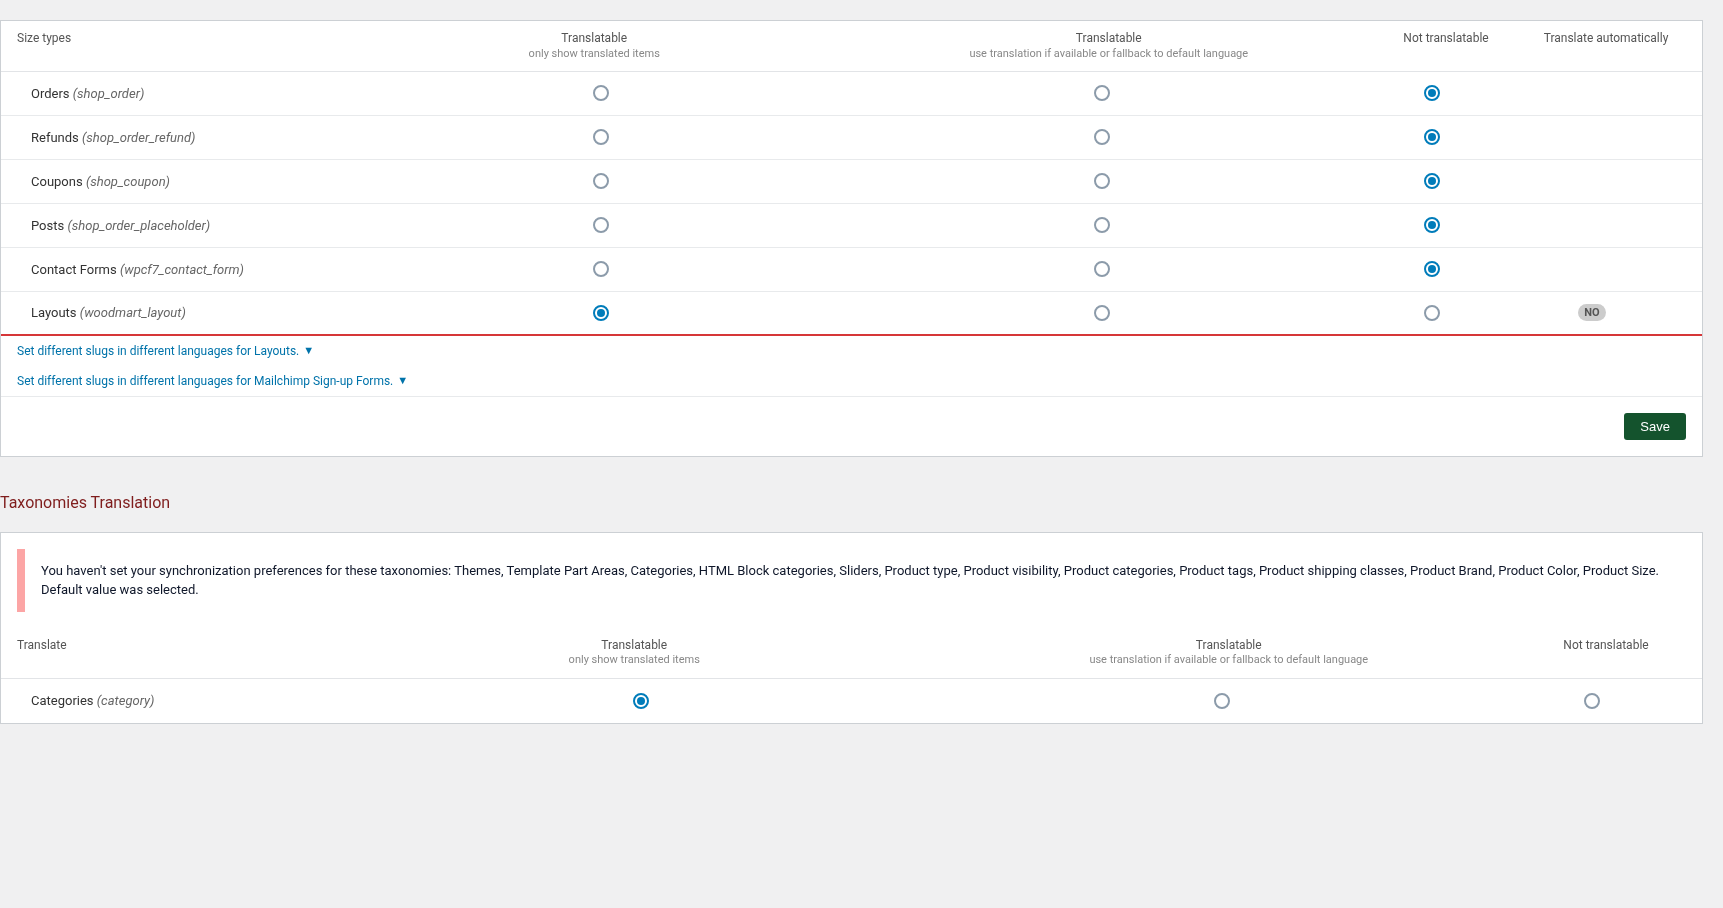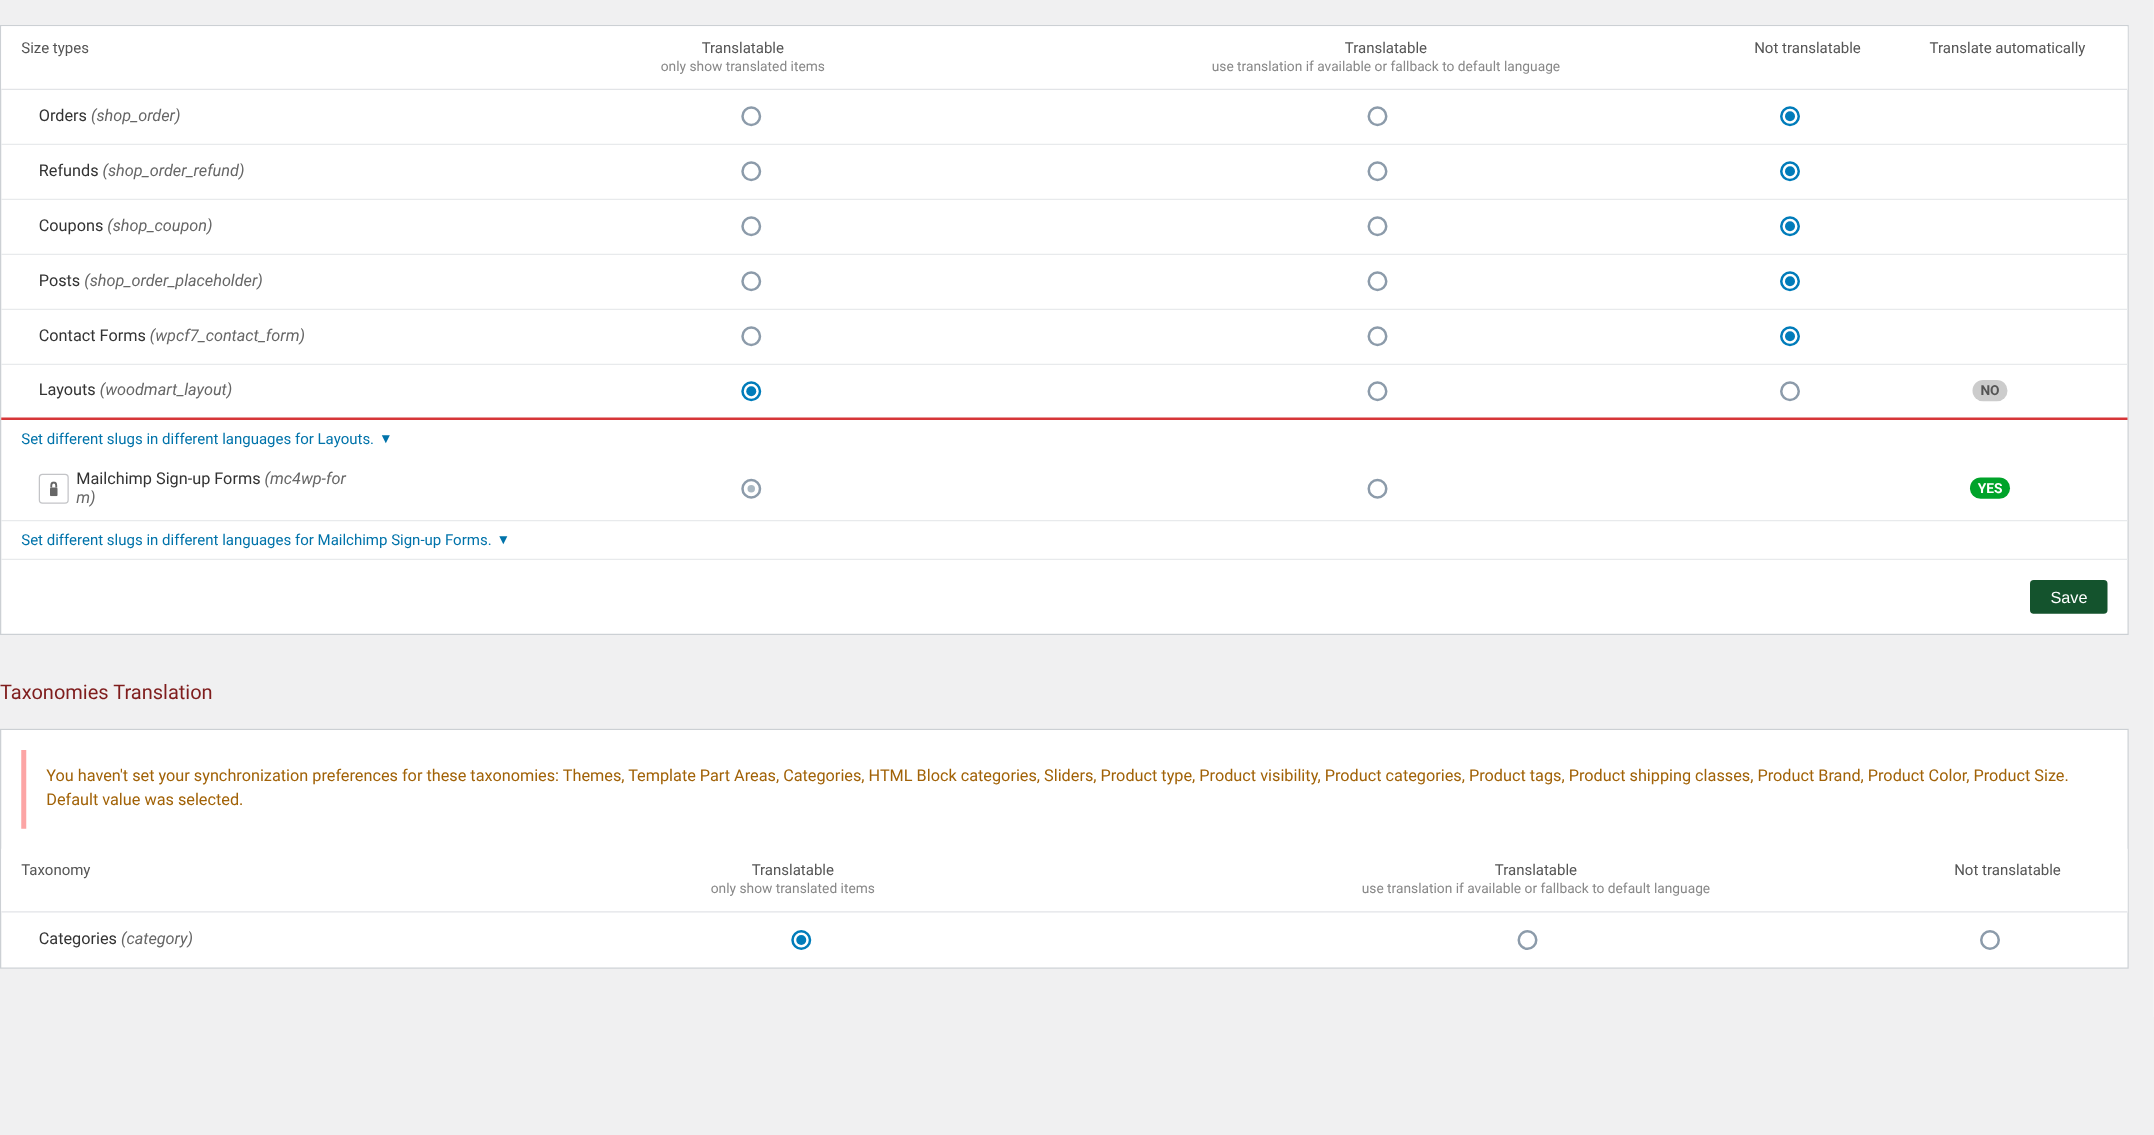--- a/index.html
+++ b/index.html
@@ -39,21 +39,21 @@
     
     .slug-link { display: flex; align-items: center; padding: 8px 16px; gap: 4px; }
     .slug-link a { color: #0073aa; text-decoration: none; font-size: 12px; }
     .chevron { color: #0073aa; font-size: 11px; }
 
     
     .save-area { padding: 16px; display: flex; justify-content: flex-end; border-top: 1px solid #e8eaec; }
     .save-btn { background: #14532d; color: #fff; border: none; padding: 6px 16px; border-radius: 3px; font-size: 13px; cursor: pointer; font-weight: 500; }
 
     
-    .notice-box { border-left: 4px solid #fca5a5; background: #fff; padding: 12px 16px; margin: 16px; font-size: 13px; color: #a16207; line-height: 1.5; }
+    .notice-box { border-left: 8px solid #fca5a5; background: #fff; padding: 12px 16px; margin: 16px; font-size: 13px; color: #0f172a; line-height: 1.5; }
 
     
     .section-title { font-size: 16px; font-weight: 400; color: #7f1d1d; padding: 16px 0 20px 0; }
 
     .taxonomies-section { margin-top: 0; }
 
     .main-container { padding: 20px 20px 20px 0; }
 
     .post-type-cell { display: flex; align-items: center; }
   </style>
@@ -176,44 +176,20 @@
       <div class="cell">
         <div class="toggle no">NO</div>
       </div>
     </div>
 
     <div class="slug-link">
       <a href="#">Set different slugs in different languages for Layouts.</a>
       <span class="chevron">▼</span>
     </div>
 
-    <div class="table-row">
-      <div class="cell left">
-        <div class="post-type-cell">
-          <div class="lock-icon">
-            <svg width="10" height="12" viewBox="0 0 10 12" fill="none">
-              <rect x="2" y="5" width="6" height="7" rx="1" fill="#666"></rect>
-              <path d="M3 5V3.5C3 2.12 3.9 1 5 1C6.1 1 7 2.12 7 3.5V5" stroke="#666" stroke-width="1.5" fill="none"></path>
-            </svg>
-          </div>
-          <span class="post-type-name">Mailchimp Sign-up Forms <em>(mc4wp-for<br>m)</em></span>
-        </div>
-      </div>
-      <div class="cell">
-        <div class="radio-btn dot-only"></div>
-      </div>
-      <div class="cell">
-        <div class="radio-btn"></div>
-      </div>
-      <div class="cell">
-      </div>
-      <div class="cell">
-        <div class="toggle yes">YES</div>
-      </div>
-    </div>
 
     <div class="slug-link">
       <a href="#">Set different slugs in different languages for Mailchimp Sign-up Forms.</a>
       <span class="chevron">▼</span>
     </div>
 
 
     <div class="save-area">
       <button class="save-btn">Save</button>
     </div>
@@ -222,21 +198,21 @@
   <div class="taxonomies-section">
     <h2 class="section-title">Taxonomies Translation</h2>
 
     <div class="section-card">
 
       <div class="notice-box">
         <span>You haven't set your synchronization preferences for these taxonomies: Themes, Template Part Areas, Categories, HTML Block categories, Sliders, Product type, Product visibility, Product categories, Product tags, Product shipping classes, Product Brand, Product Color, Product Size. Default value was selected.</span>
       </div>
 
       <div class="table-header" style="grid-template-columns: 320px 1fr 1fr 160px;">
-        <div class="table-header-cell left">Taxonomy</div>
+        <div class="table-header-cell left">Translate</div>
         <div class="table-header-cell">
           <div>Translatable</div>
           <div style="font-size:11px;color:#888;">only show translated items</div>
         </div>
         <div class="table-header-cell">
           <div>Translatable</div>
           <div style="font-size:11px;color:#888;">use translation if available or fallback to default language</div>
         </div>
         <div class="table-header-cell">Not translatable</div>
       </div>

